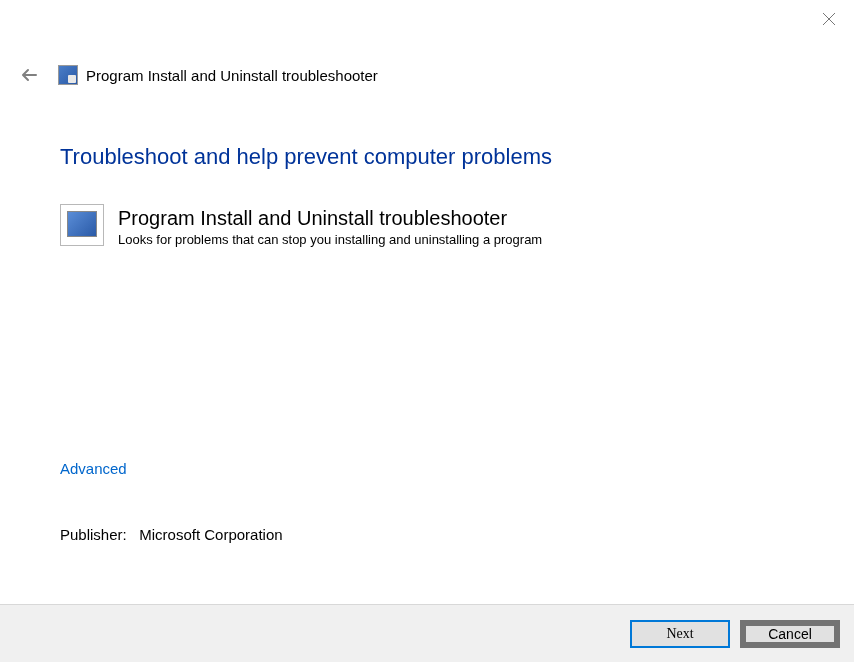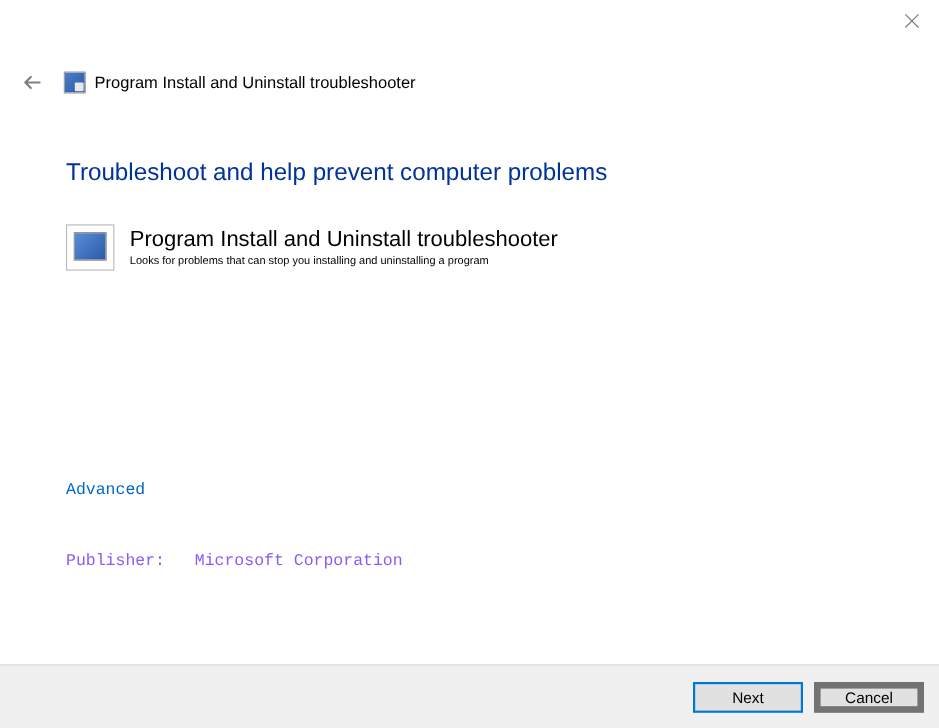--- a/index.html
+++ b/index.html
@@ -103,39 +103,38 @@
     .ts-text {
       margin-top: 2px;
     }
     .ts-name {
       font-size: 20px;
       color: #000;
       font-weight: 400;
       line-height: 1.2;
     }
     .ts-desc {
-      font-size: 10px;
+      font-size: 13px;
       color: #000;
       margin-top: 2px;
     }
     .lower {
       position: absolute;
       left: 60px;
-      top: 436px;
-      font-family: Liberation Mono, monospace;
+      top: 460px;
     }
     .link {
       font-size: 15px;
       color: #0066cc;
       cursor: pointer;
       display: inline-block;
     }
     .publisher-row {
       font-size: 15px;
-      color: #8b5cf6;
+      color: #000000;
       margin-top: 48px;
     }
     .privacy-link {
       margin-top: 12px;
     }
     .footer {
       position: absolute;
       bottom: 0;
       left: 0;
       right: 0;
@@ -153,20 +152,21 @@
       height: 28px;
       background: #e1e1e1;
       border: 6px solid #737373;
       font-size: 14px;
       color: #000;
       cursor: pointer;
       font-family: inherit;
     }
     .btn.primary {
       border: 2px solid #0078d7;
+      font-family: Liberation Serif, serif;
     }
   </style>
 </head>
 <body>
 
 <div class="titlebar">
   <div class="close-btn">
     <svg viewBox="0 0 14 14">
         <line x1="1" y1="1" x2="13" y2="13" stroke="currentColor" stroke-width="1"></line>
         <line x1="13" y1="1" x2="1" y2="13" stroke="currentColor" stroke-width="1"></line>

